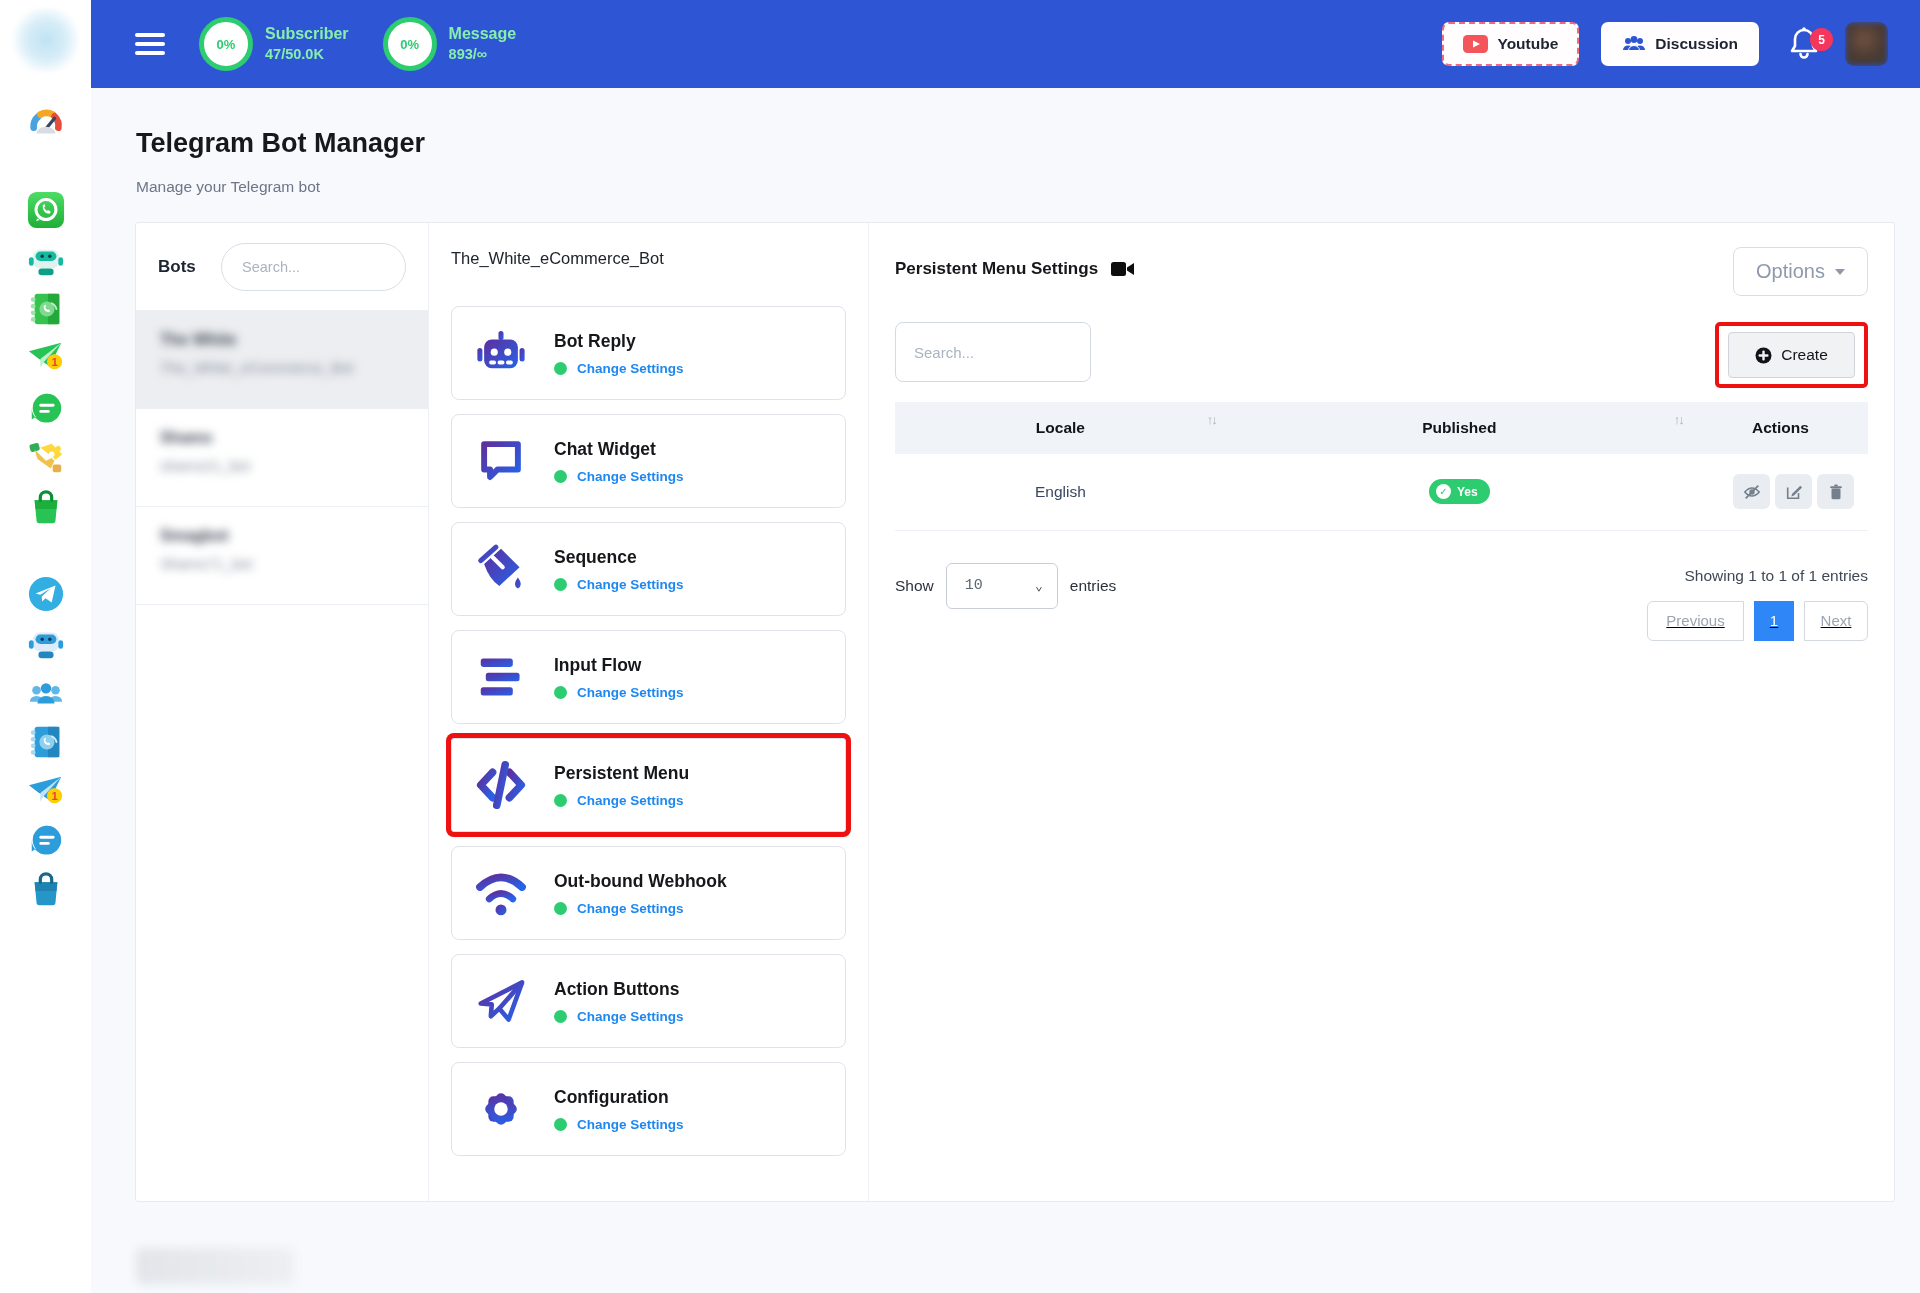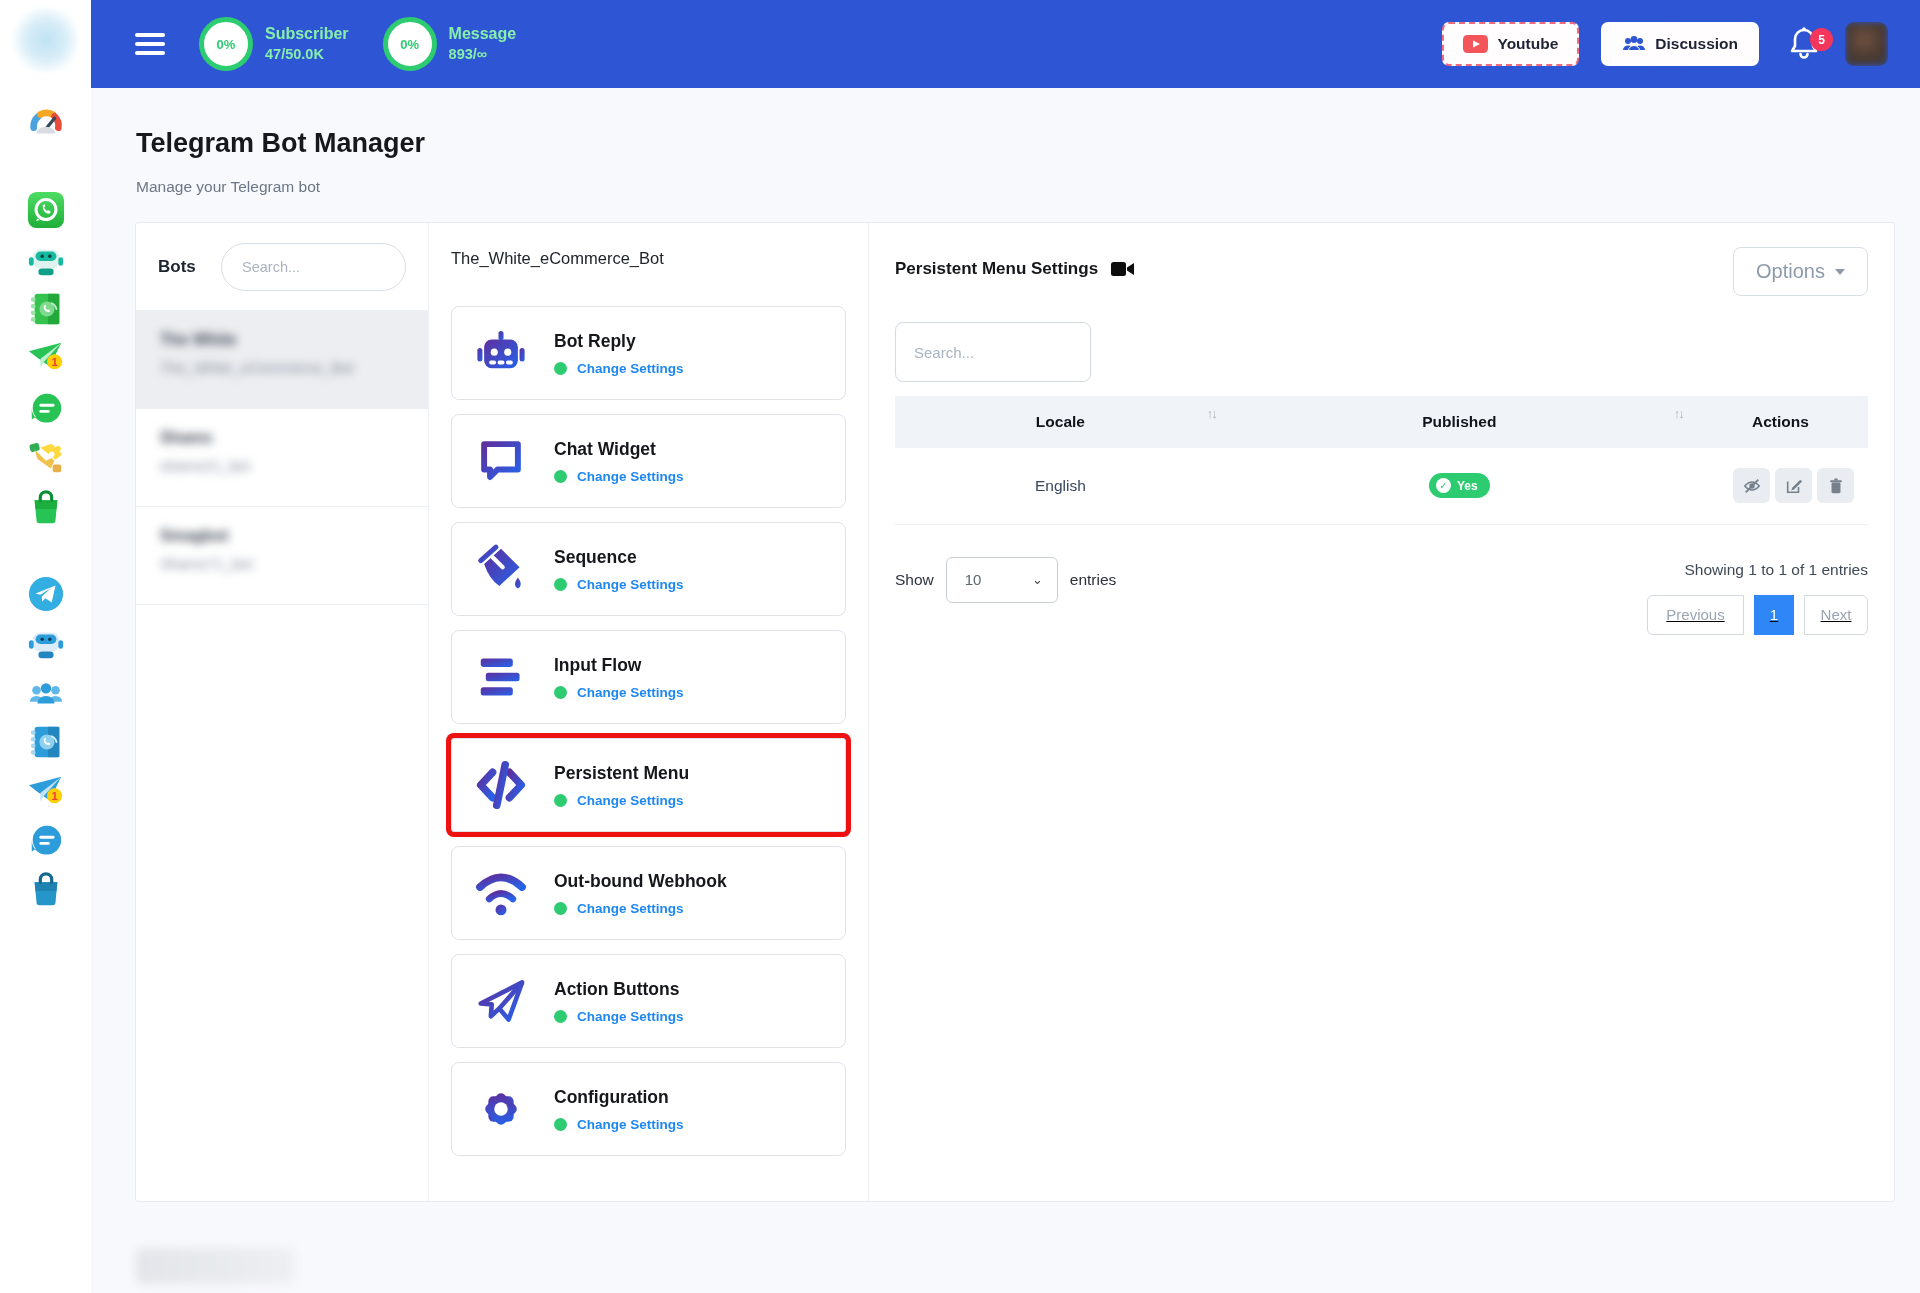--- a/index.html
+++ b/index.html
@@ -79,21 +79,21 @@
   th.col-locale { width:34%; } th.col-pub { width:48%; } th.col-act { width:18%; }
   .sort-glyph { position:absolute; right:10px; top:10px; font-size:13px; color:#aab2bd; letter-spacing:-2px; }
   .badge-yes { display:inline-flex; align-items:center; gap:6px; background:#2ecc71; color:#fff; font-size:12px; font-weight:700; border-radius:13px; padding:5px 12px 5px 7px; }
   .badge-check { width:15px; height:15px; border-radius:50%; background:#fff; color:#2ecc71; font-size:10px; font-weight:700; display:inline-flex; align-items:center; justify-content:center; }
   .row-actions { display:flex; gap:5px; justify-content:flex-end; padding-right:14px; }
   .act-btn { width:37px; height:35px; border-radius:6px; background:#e9edf1; border:none; display:flex; align-items:center; justify-content:center; cursor:pointer; }
   .act-btn svg { width:18px; height:18px; }
 
   .table-foot { display:flex; align-items:flex-start; margin-top:32px; }
   .show-group { display:flex; align-items:center; gap:12px; font-size:15.5px; color:#2b323c; }
-  .size-select { width:112px; height:46px; border:1px solid #c9ced6; border-radius:6px; display:flex; align-items:center; justify-content:space-between; padding:0 14px 0 18px; font-size:15px; color:#5c6673; cursor:pointer; background:#fff; }
+  .size-select { width:112px; height:46px; border:1px solid #c9ced6; border-radius:6px; display:flex; align-items:center; justify-content:space-between; padding:0 14px 0 18px; font-size:15px; color:#5c6673; cursor:pointer; background:#fff;font-family:Liberation Mono, monospace; }
   .size-caret { font-size:13px; color:#444; }
   .foot-right { margin-left:auto; display:flex; flex-direction:column; align-items:flex-end; gap:16px; }
   .showing-text { font-size:15.5px; color:#3f4956; margin-top:4px; }
   .pager { display:flex; gap:10px;text-decoration:underline; }
   .pg { height:40px; display:flex; align-items:center; justify-content:center; border:1px solid #d4d9df; background:#fff; color:#9aa5b1; font-size:15px; cursor:pointer; }
   .pg-prev { width:97px; border-radius:6px 0 0 6px; }
   .pg-num { width:40px; background:#2e86f7; border-color:#2e86f7; color:#fff; }
   .pg-next { width:64px; border-radius:0 6px 6px 0; }
 
   .footer-blur { position:absolute; left:136px; top:1248px; width:158px; height:36px; border-radius:6px;
@@ -508,20 +508,30 @@
             </svg>
         </div>
         <button class="options-btn">
           <span>Options</span>
           <span class="caret"></span>
         </button>
       </div>
 
       <div class="toolbar">
         <input class="box-search" placeholder="Search..." style="">
+        <div class="create-wrap">
+          <button class="create-btn">
+            <svg width="17" height="17" viewBox="0 0 17 17">
+                <circle cx="8.5" cy="8.5" r="8" fill="#111417"></circle>
+                <rect x="7.3" y="3.5" width="2.4" height="10" rx="1" fill="#f1f2f4"></rect>
+                <rect x="3.5" y="7.3" width="10" height="2.4" rx="1" fill="#f1f2f4"></rect>
+              </svg>
+            <span>Create</span>
+          </button>
+        </div>
       </div>
 
       <table class="pm">
         <thead>
           <tr>
             <th class="col-locale"><span>Locale</span><span class="sort-glyph">↑↓</span></th>
             <th class="col-pub"><span>Published</span><span class="sort-glyph">↑↓</span></th>
             <th class="col-act"><span>Actions</span></th>
           </tr>
         </thead>

